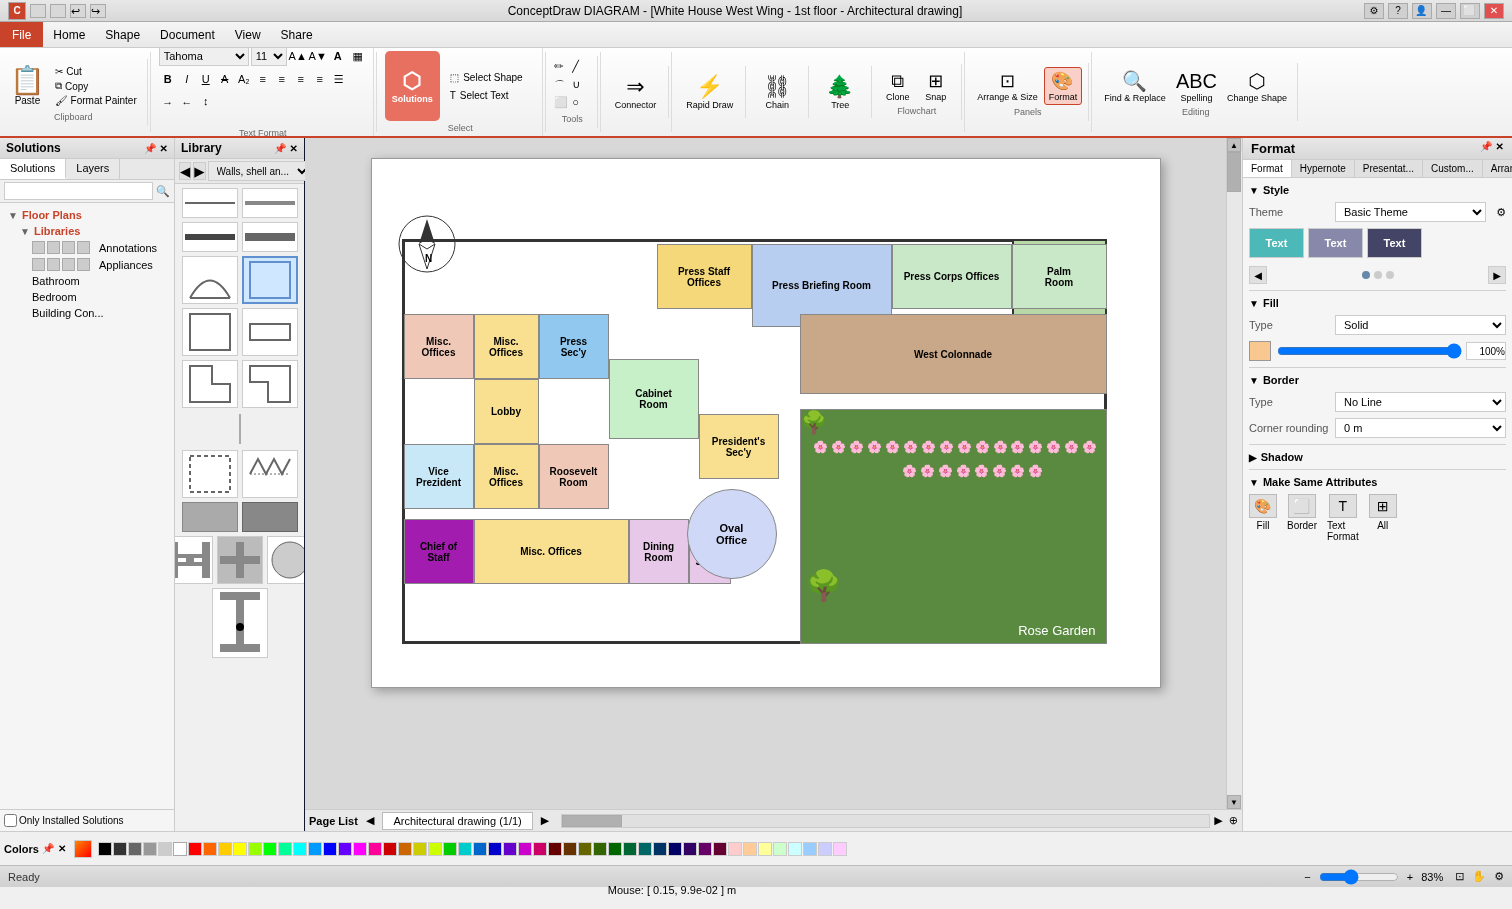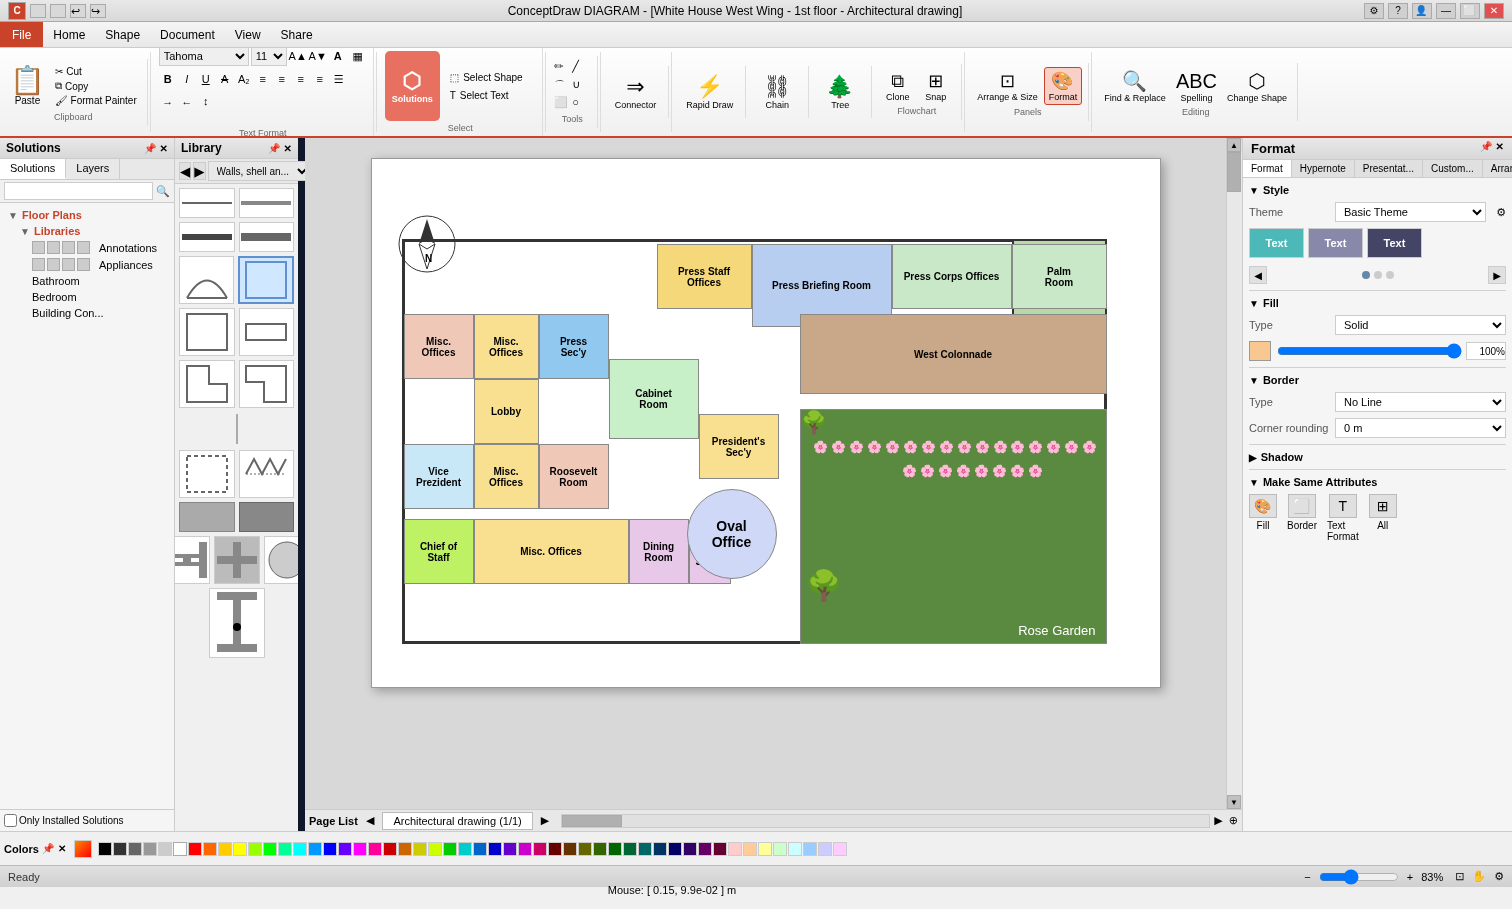--- a/index.html
+++ b/index.html
@@ -137,21 +137,21 @@
       gap: 4px;
       padding: 2px 4px;
       cursor: pointer;
       font-size: 11px;
     }
     .tree-arrow { font-size: 10px; color: #666; }
 
     
     #library-panel {
       width: 130px;
-      border-right: 7px solid #0f172a;
+      border-right: 1px solid #0f172a;
       background: #f0f0f0;
       display: flex;
       flex-direction: column;
     }
     .library-nav {
       display: flex;
       align-items: center;
       gap: 2px;
       padding: 2px 4px;
       background: #e8e8e8;
@@ -1029,29 +1029,29 @@
                   <span style="font-size:12px;">🌸</span>
                   <span style="font-size:12px;">🌸</span>
                   <span style="font-size:12px;">🌸</span>
                   <span style="font-size:12px;">🌸</span>
                   <span style="font-size:12px;">🌸</span>
               </div>
               <span style="position:absolute;bottom:5px;right:10px;font-size:13px;font-weight:normal;color:white;text-align:center;">Rose Garden</span>
             </div>
           </div>
 
-          <div class="room" style="top:360px;left:32px;width:70px;height:65px;background:#bef264;">Chief of<br>Staff</div>
+          <div class="room" style="top:360px;left:32px;width:70px;height:65px;background:#a21caf;">Chief of<br>Staff</div>
 
           <div class="room" style="top:360px;left:102px;width:155px;height:65px;background:#f8e090;">Misc. Offices</div>
 
           <div class="room" style="top:360px;left:257px;width:60px;height:65px;background:#e8c8e8;">Dining<br>Room</div>
 
           <div class="room" style="top:380px;left:317px;width:42px;height:45px;background:#e8c8e8;">Study</div>
 
-          <div style="position:absolute;top:330px;left:315px;width:90px;height:90px;background:#d0d8f8;border:1px solid #888;border-radius:50%;display:flex;align-items:center;justify-content:center;text-align:center;font-size:14px;font-weight:bold;">Oval<br>Office</div>
+          <div style="position:absolute;top:330px;left:315px;width:90px;height:90px;background:#d0d8f8;border:1px solid #888;border-radius:50%;display:flex;align-items:center;justify-content:center;text-align:center;font-size:11px;font-weight:bold;">Oval<br>Office</div>
 
         </div>
       </div>
 
       <div id="vscroll">
         <div style="width:14px;height:14px;background:#c0c0c0;border:1px solid #aaa;cursor:pointer;display:flex;align-items:center;justify-content:center;font-size:8px;">▲</div>
         <div style="flex:1;background:#e8e8e8;">
           <div style="width:14px;height:40px;background:#b0b0b0;border:1px solid #aaa;cursor:pointer;"></div>
         </div>
         <div style="width:14px;height:14px;background:#c0c0c0;border:1px solid #aaa;cursor:pointer;display:flex;align-items:center;justify-content:center;font-size:8px;">▼</div>

